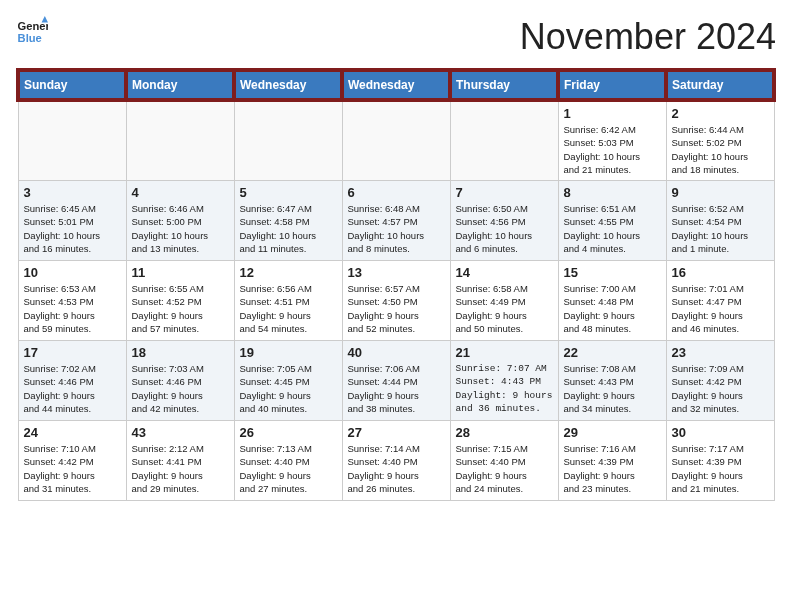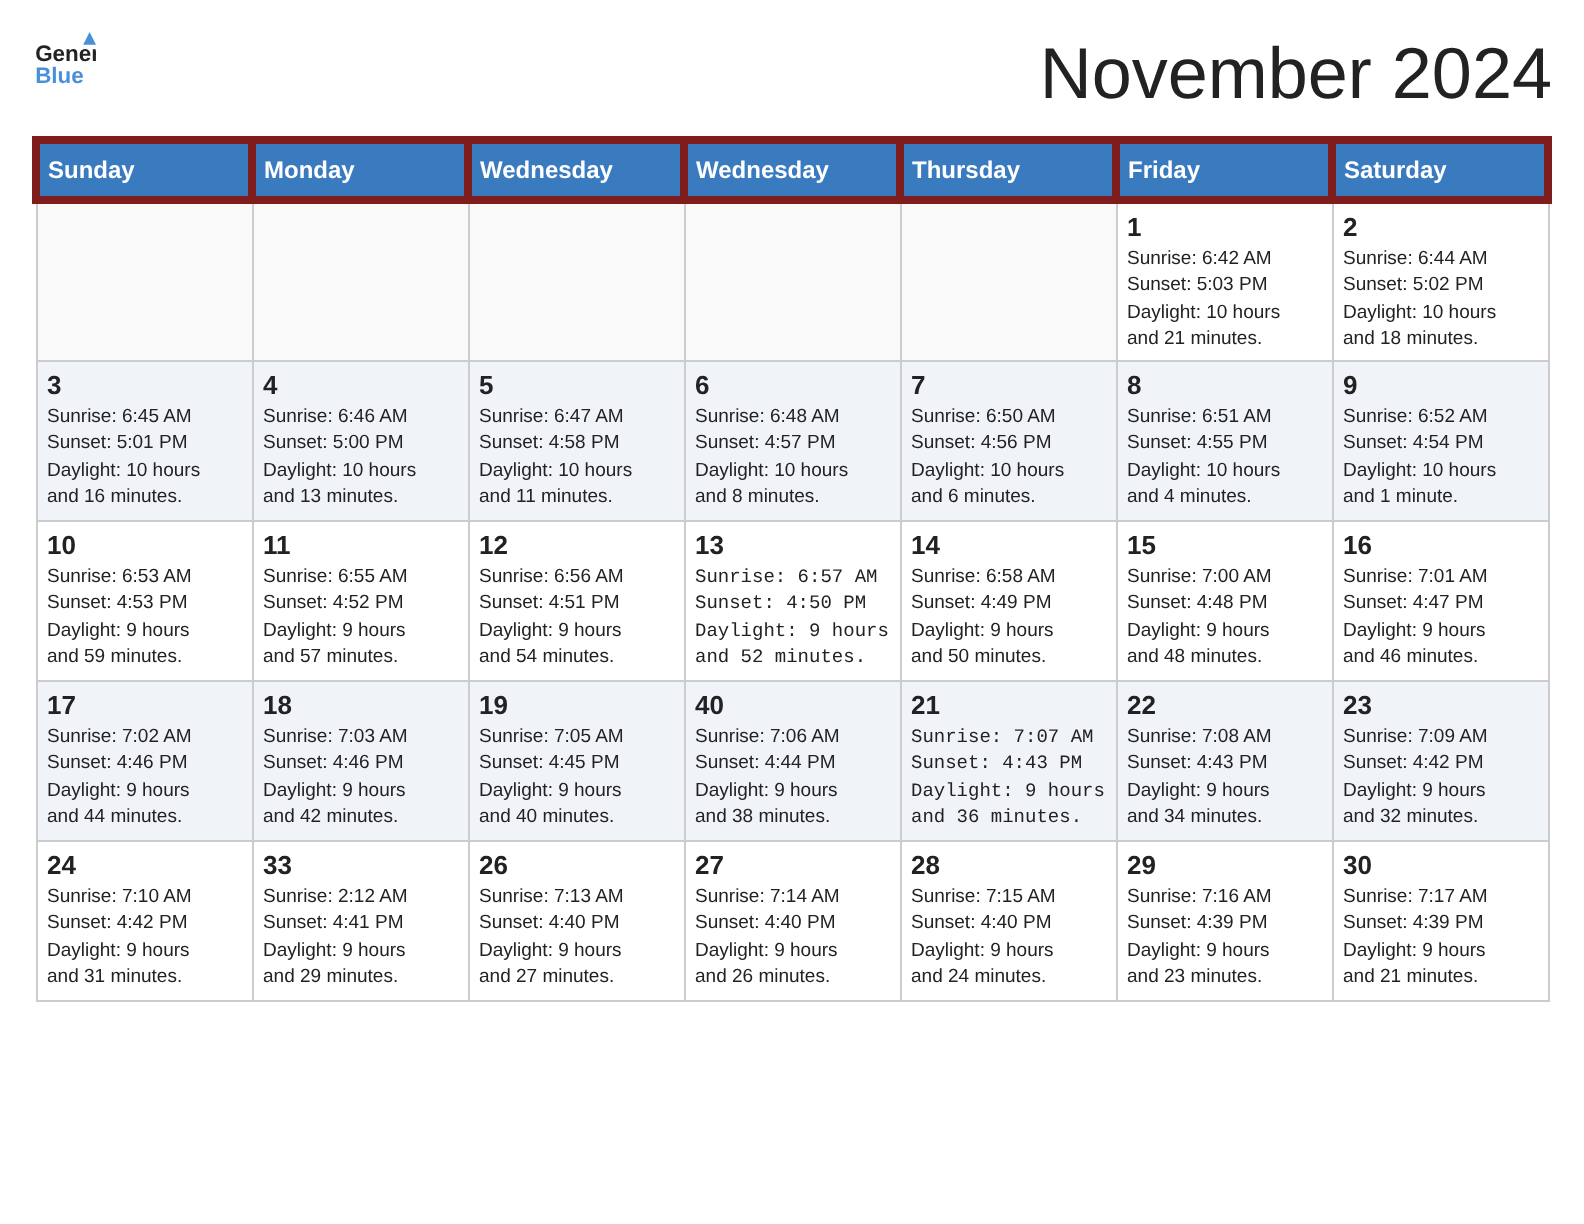--- a/index.html
+++ b/index.html
@@ -196,21 +196,21 @@
         </td>
         <td>
           <span class="day-num">12</span>
           <div class="day-info" style="white-space: pre-line;">Sunrise: 6:56 AM
 Sunset: 4:51 PM
 Daylight: 9 hours
 and 54 minutes.</div>
         </td>
         <td>
           <span class="day-num">13</span>
-          <div class="day-info" style="white-space: pre-line; font-family: Liberation Mono, monospace;">Sunrise: 6:57 AM
+          <div class="day-info" style="white-space: pre-line;">Sunrise: 6:57 AM
 Sunset: 4:50 PM
 Daylight: 9 hours
 and 52 minutes.</div>
         </td>
         <td>
           <span class="day-num">14</span>
           <div class="day-info" style="white-space: pre-line;">Sunrise: 6:58 AM
 Sunset: 4:49 PM
 Daylight: 9 hours
 and 50 minutes.</div>
@@ -283,21 +283,21 @@
       </tr>
       <tr>
         <td>
           <span class="day-num">24</span>
           <div class="day-info" style="white-space: pre-line;">Sunrise: 7:10 AM
 Sunset: 4:42 PM
 Daylight: 9 hours
 and 31 minutes.</div>
         </td>
         <td>
-          <span class="day-num">33</span>
+          <span class="day-num">43</span>
           <div class="day-info" style="white-space: pre-line;">Sunrise: 2:12 AM
 Sunset: 4:41 PM
 Daylight: 9 hours
 and 29 minutes.</div>
         </td>
         <td>
           <span class="day-num">26</span>
           <div class="day-info" style="white-space: pre-line;">Sunrise: 7:13 AM
 Sunset: 4:40 PM
 Daylight: 9 hours

